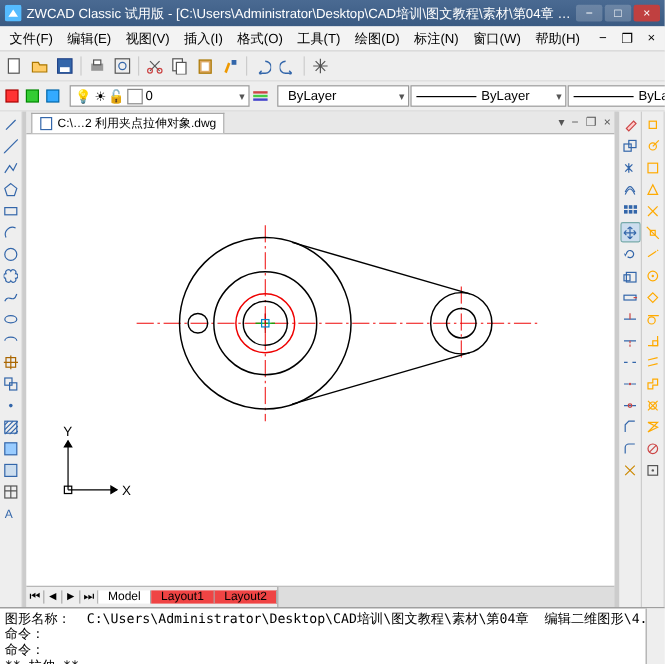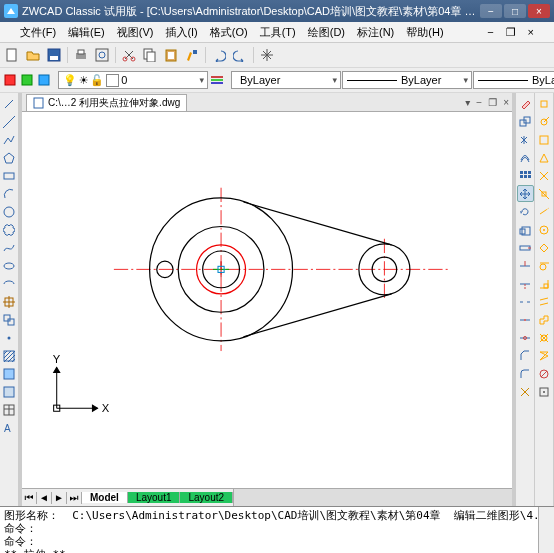--- a/index.html
+++ b/index.html
@@ -2,21 +2,21 @@
 <html><head>
 <meta charset="utf-8">
 <style>
 html,body{margin:0;padding:0;font-family:"Microsoft YaHei","SimSun",sans-serif;font-size:11px;background:#f0f0f0;color:#000;overflow:hidden}
 .titlebar{background:linear-gradient(#4a6a92,#3a5a82);color:#fff;height:22px;display:flex;align-items:center;padding:0 4px;font-size:11px}
 .titlebar .logo{width:14px;height:14px;margin-right:4px}
 .titlebar .title{flex:1;white-space:nowrap;overflow:hidden;text-overflow:ellipsis}
 .titlebar .winbtns{display:flex;gap:2px}
 .titlebar .winbtn{width:22px;height:14px;background:rgba(255,255,255,.2);border-radius:2px;display:flex;align-items:center;justify-content:center;cursor:default;font-size:10px}
 .titlebar .winbtn.close{background:#c04040}
-.menubar{background:#f3f3f3;height:20px;display:flex;align-items:center;padding:0 14px;font-size:11px;border-bottom:1px solid #ccc}
+.menubar{background:#f3f3f3;height:20px;display:flex;align-items:center;padding:0 2px;font-size:11px;border-bottom:1px solid #ccc}
 .menubar .item{padding:2px 6px;cursor:default}
 .toolbar{background:#eee;height:22px;display:flex;align-items:center;padding:1px 2px;border-bottom:1px solid #d8d8d8;gap:1px}
 .tbtn{width:18px;height:18px;display:flex;align-items:center;justify-content:center;border:1px solid transparent;border-radius:2px}
 .tbtn svg{width:14px;height:14px}
 .sep{width:1px;height:16px;background:#ccc;margin:0 2px}
 .lyr{display:flex;align-items:center;gap:2px}
 .lyr .swatch{width:11px;height:11px;border:1px solid #888}
 .combo{background:#fff;border:1px solid #999;height:16px;font-size:11px;padding:0 14px 0 4px;display:flex;align-items:center;position:relative;min-width:70px}
 .combo::after{content:"▾";position:absolute;right:3px;font-size:9px;color:#555}
 .ltype{border-top:1px solid #000;width:50px;height:0;margin-right:4px}
@@ -30,22 +30,22 @@
 .dwgarea{flex:1;display:flex;flex-direction:column;background:#ddd}
 .dwgtab{background:#e8e8e8;height:18px;display:flex;align-items:center;border-bottom:1px solid #aaa;font-size:10px}
 .dwgtab .tab{background:#fff;border:1px solid #aaa;border-bottom:none;padding:1px 6px;margin-left:4px;display:flex;align-items:center;gap:3px}
 .dwgtab .sp{flex:1}
 .dwgtab .ctl{padding:0 3px;color:#555}
 .canvas{flex:1;background:#fff;position:relative;overflow:hidden}
 .canvas svg{position:absolute;inset:0}
 .mtabs{height:17px;background:#eee;border-top:1px solid #aaa;display:flex;align-items:center;font-size:10px}
 .mtabs .nav{display:flex}
 .mtabs .nav span{width:14px;text-align:center;border-right:1px solid #aaa}
-.mtabs .tab{padding:0 8px;border-right:1px solid #aaa;background:#22c55e}
-.mtabs .tab.act{background:#fff;font-weight:bold}
+.mtabs .tab{padding:0 8px;border-right:1px solid #aaa;background:#ef4444}
+.mtabs .tab.act{background:#fff;font-weight:normal}
 .cmdwin{height:126px;background:#fff;border-top:1px solid #888;font-family:"SimSun",monospace;font-size:11px;position:relative;display:flex}
 .cmdwin .txt{flex:1;padding:2px 4px;line-height:13px;white-space:pre;overflow:hidden}
 .cmdwin .sbar{width:15px;background:#eee;border-left:1px solid #aaa}
 .handle{width:3px;background:#ccc;cursor:col-resize}
 </style>
 </head>
 <body>
 
 <div class="titlebar">
   <svg class="logo">
@@ -62,20 +62,21 @@
 
 <div class="menubar" id="menubar">
     <div class="item">文件(F)</div>
     <div class="item">编辑(E)</div>
     <div class="item">视图(V)</div>
     <div class="item">插入(I)</div>
     <div class="item">格式(O)</div>
     <div class="item">工具(T)</div>
     <div class="item">绘图(D)</div>
     <div class="item">标注(N)</div>
+    <div class="item">窗口(W)</div>
     <div class="item">帮助(H)</div>
     <div style="flex: 1 1 0%;"></div>
     <div class="item">−</div>
     <div class="item">❐</div>
     <div class="item">×</div>
   </div>
 
 <div class="toolbar">
   <div class="tbtn">
       <svg>

